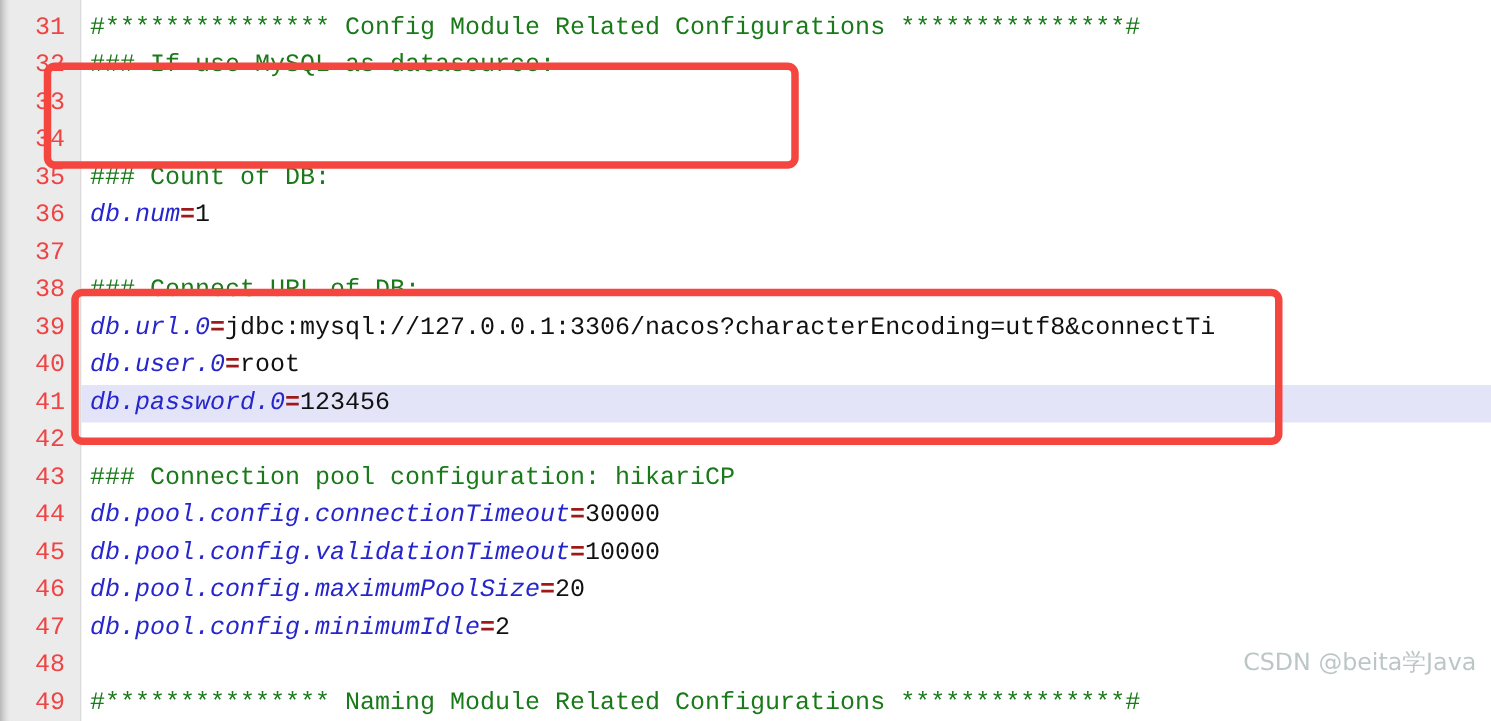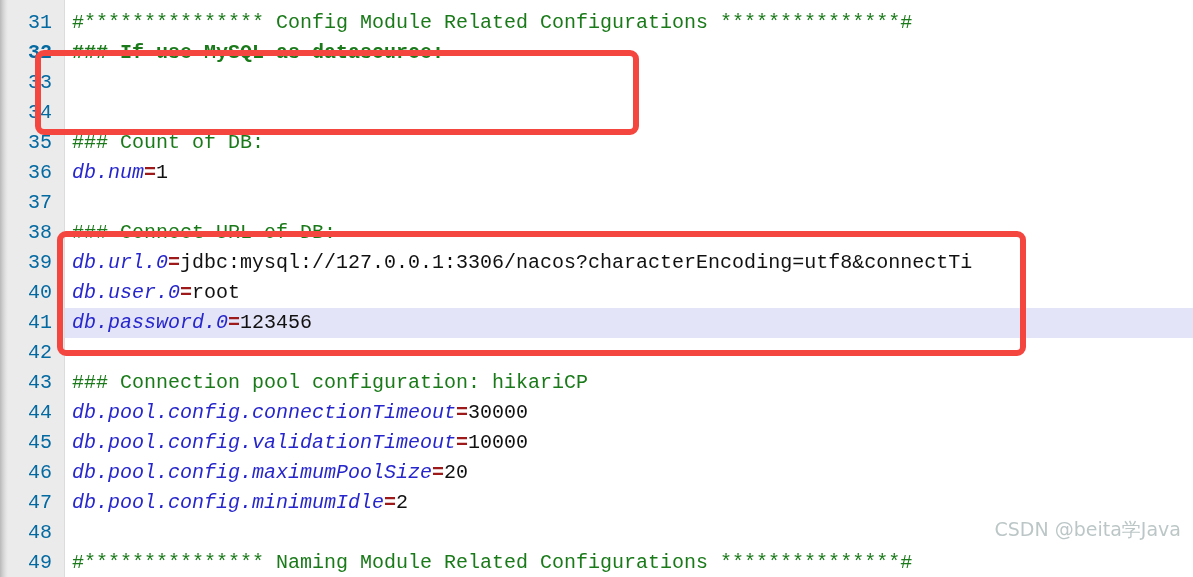--- a/index.html
+++ b/index.html
@@ -62,21 +62,21 @@
     left: 65px; top: 0;
     width: 1128px; height: 30px;
     background: #e4e4f8;
     z-index: 0;
   }
   .lineno {
     position: absolute;
     left: 0; top: 0;
     width: 52px;
     text-align: right;
-    color: #0369a1;
+    color: #ef4444;
     font-size: 20px;
     font-family: "Liberation Mono", "DejaVu Sans Mono", monospace;
     z-index: 4;
   }
   .code {
     position: absolute;
     left: 72px; top: 0;
     font-size: 20px;
     letter-spacing: 0px;
     font-family: "Liberation Mono", "DejaVu Sans Mono", monospace;
@@ -125,21 +125,21 @@
 
   <div class="lines" id="lines">
       <div class="line" style="position: absolute; left: 0px; top: -22px; width: 1193px;">
         <div class="lineno">30</div>
         <div class="code"></div>
       </div>
       <div class="line" style="position: absolute; left: 0px; top: 8px; width: 1193px;">
         <div class="lineno">31</div>
         <div class="code"><span class="t-comment">#*************** Config Module Related Configurations ***************#</span></div>
       </div>
-      <div class="line" style="position: absolute; left: 0px; top: 38px; width: 1193px; font-weight: bold;">
+      <div class="line" style="position: absolute; left: 0px; top: 38px; width: 1193px;">
         <div class="lineno">32</div>
         <div class="code"><span class="t-comment">### If use MySQL as datasource:</span></div>
       </div>
       <div class="line" style="position: absolute; left: 0px; top: 68px; width: 1193px;">
         <div class="lineno">33</div>
       </div>
       <div class="line" style="position: absolute; left: 0px; top: 98px; width: 1180px;">
         <div class="lineno">34</div>
         <div class="code"></div>
       </div>

